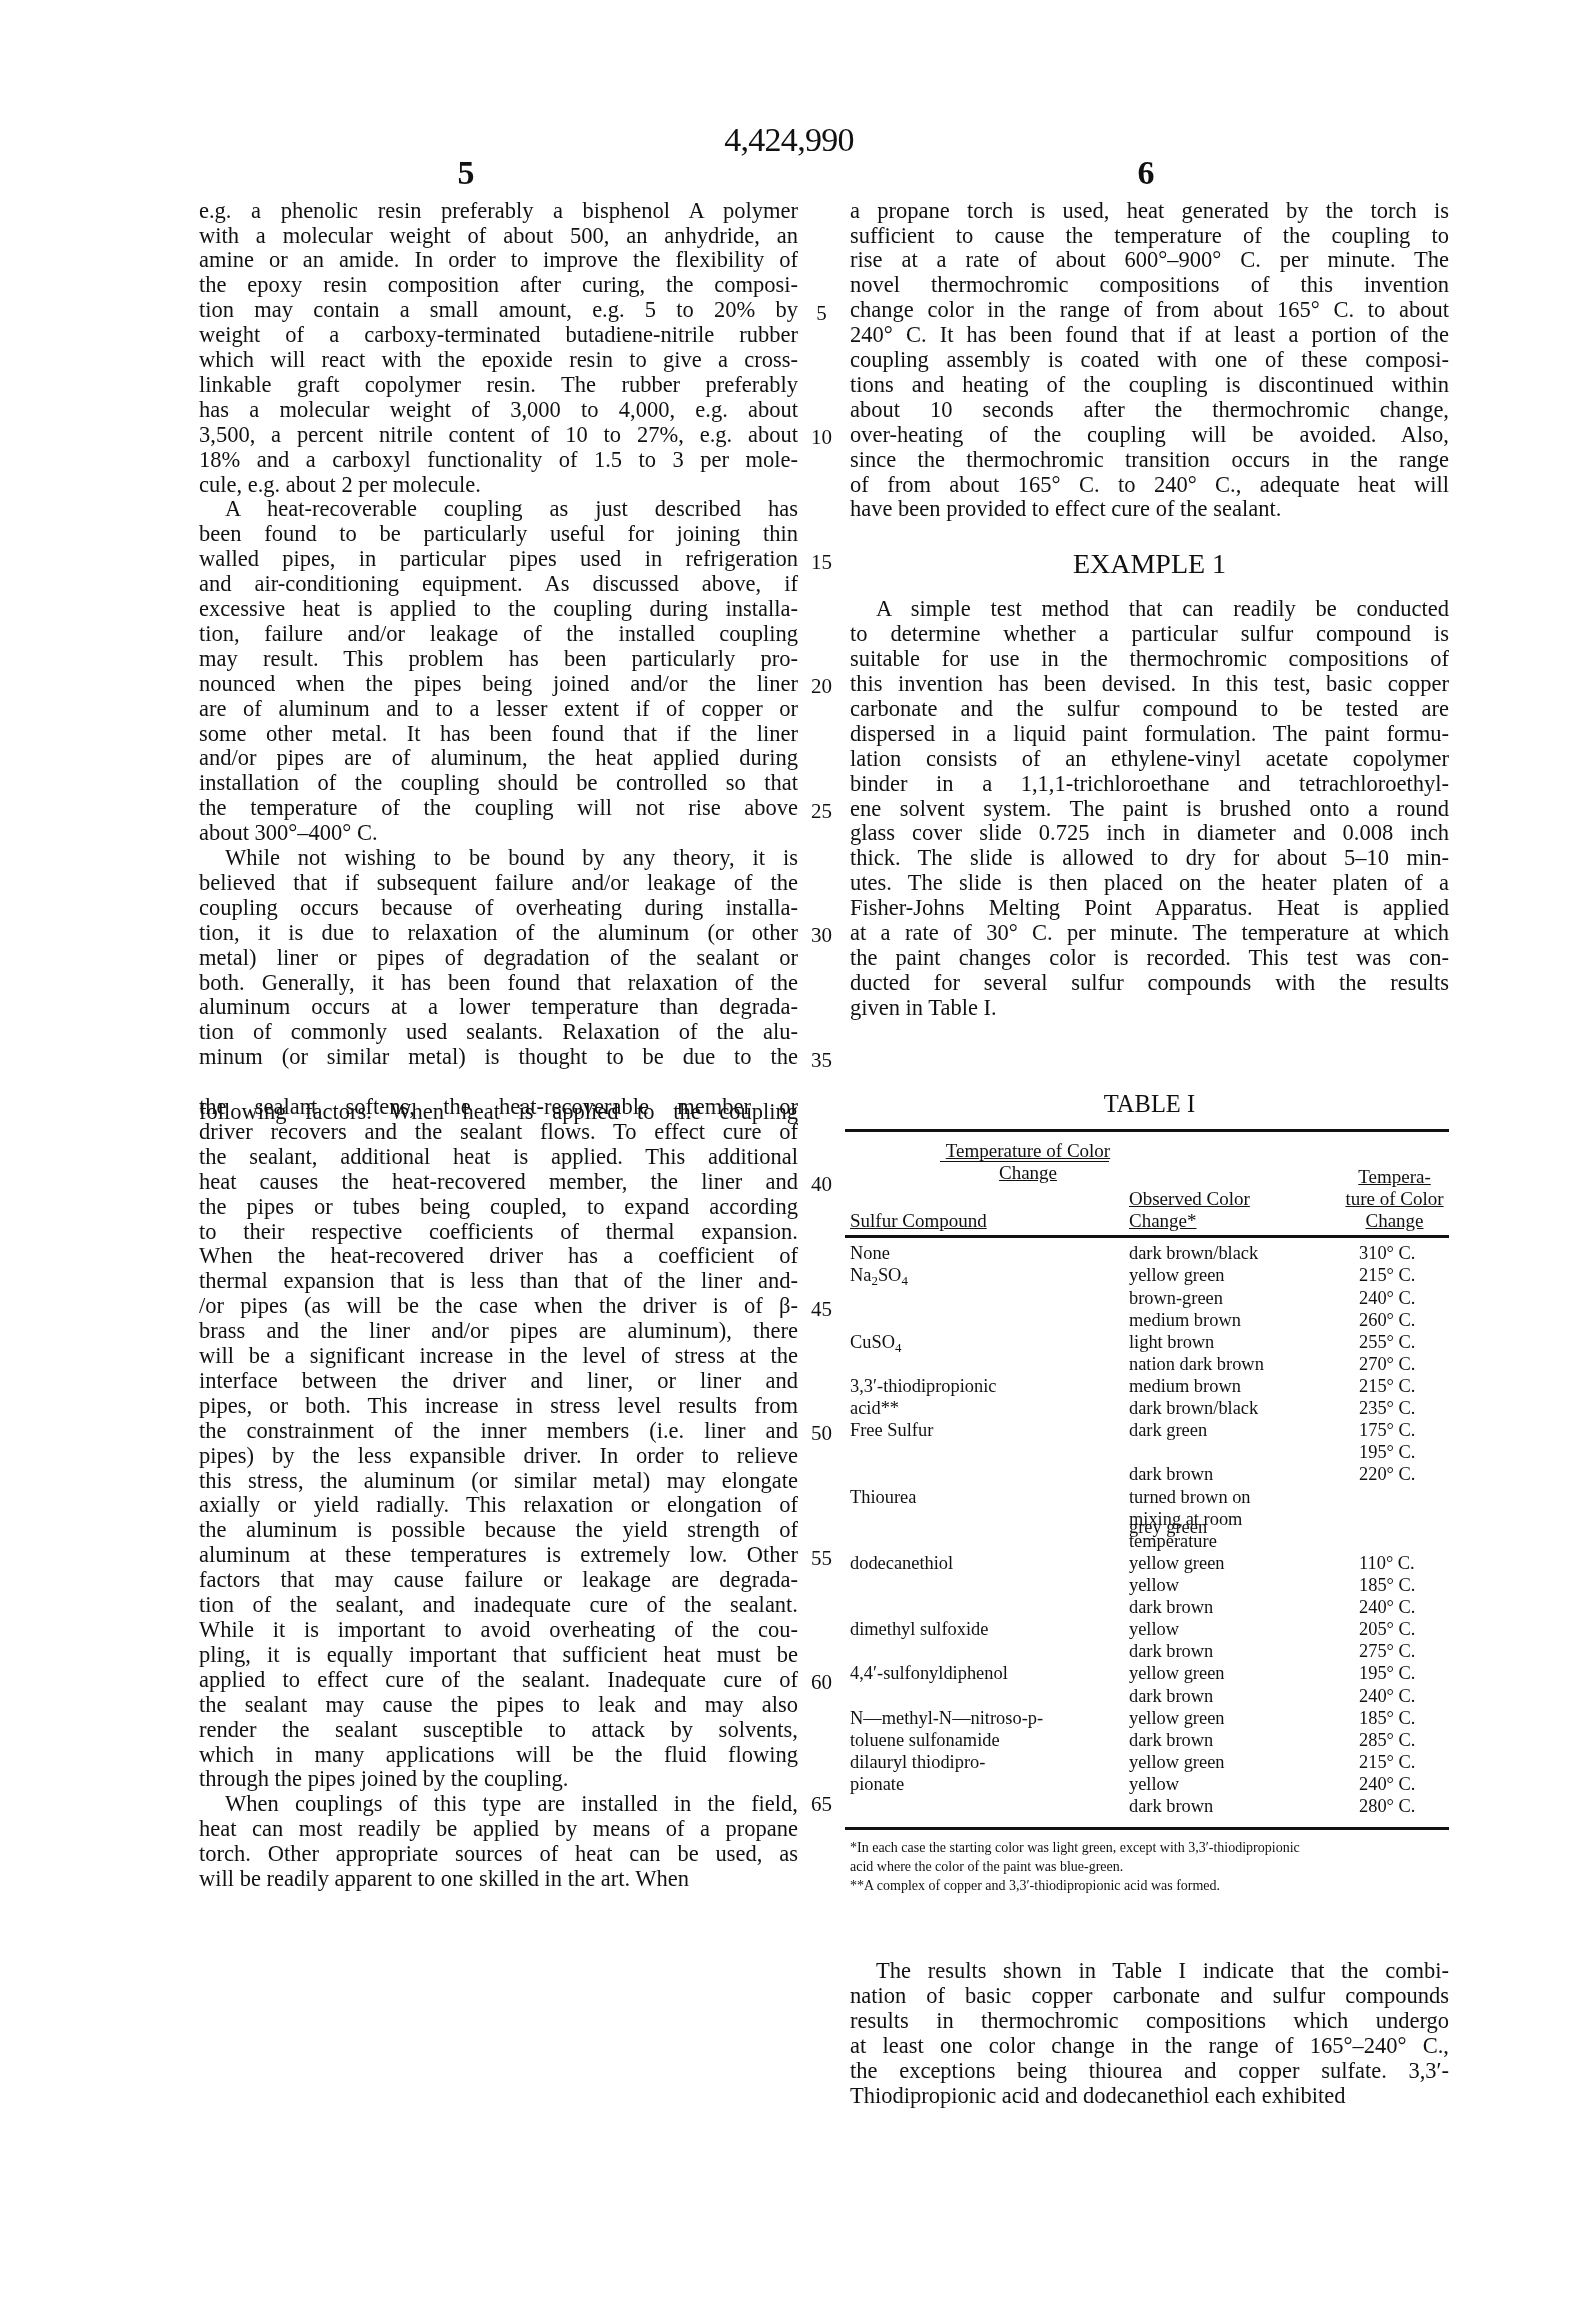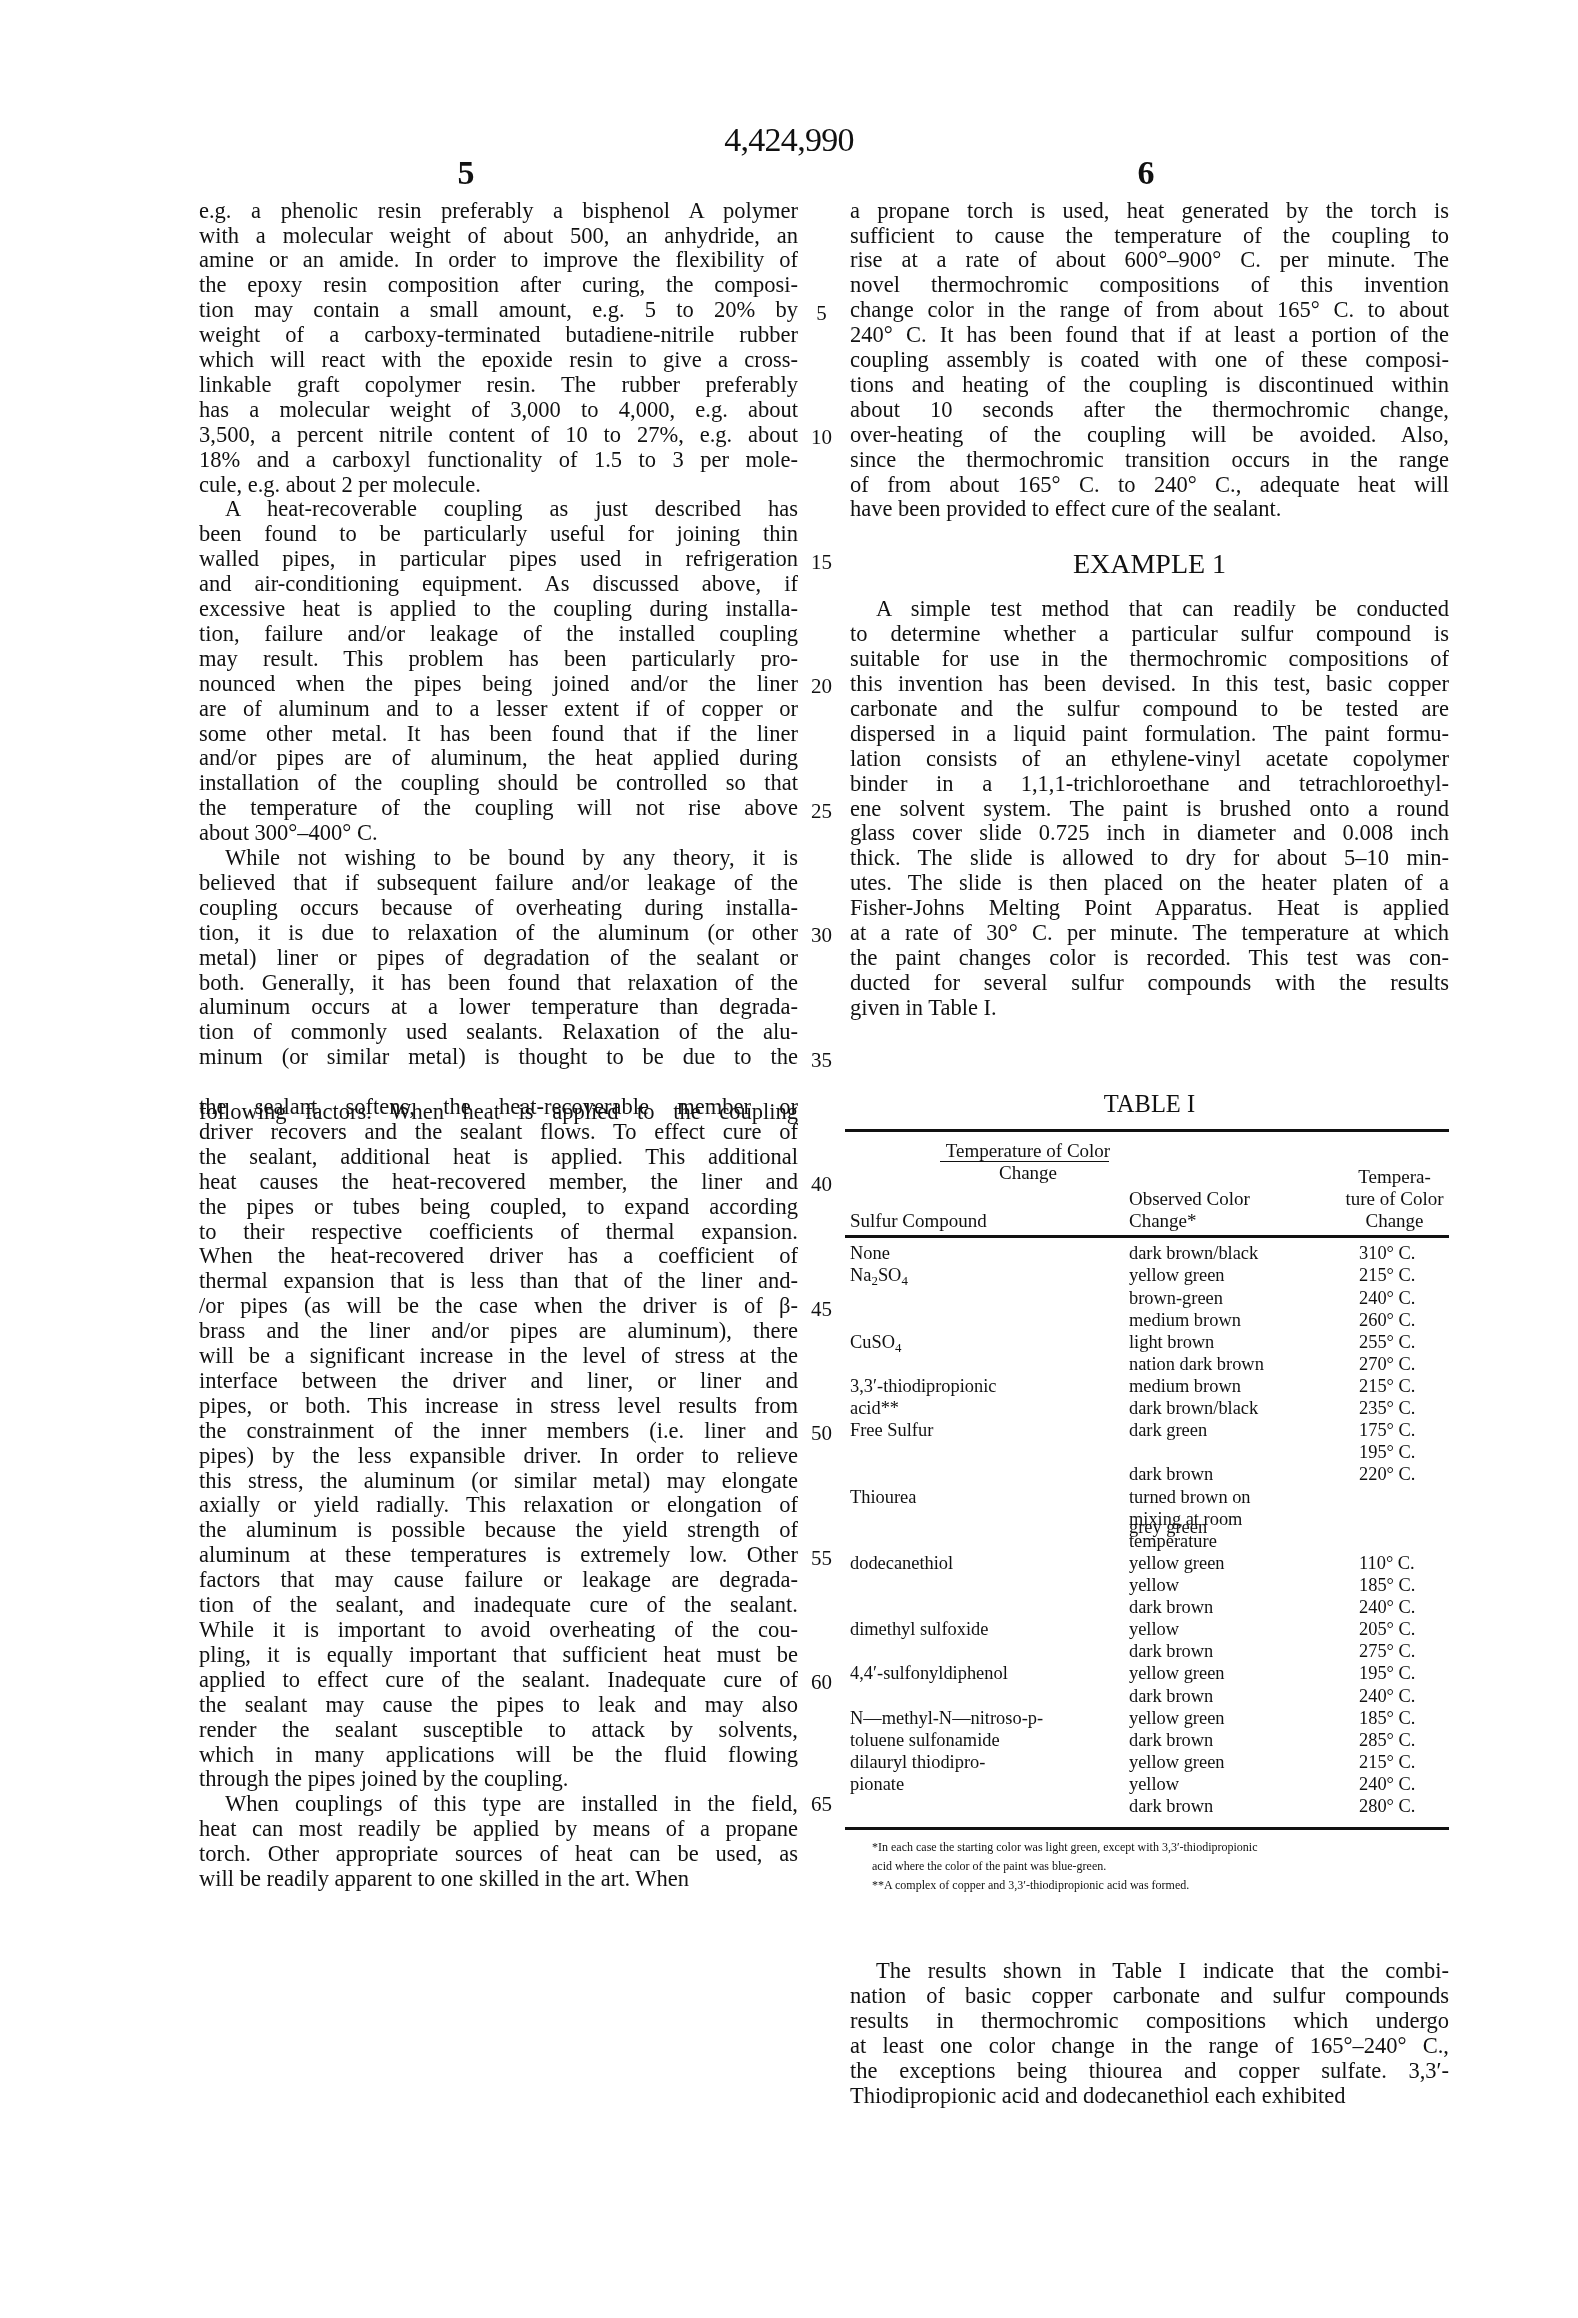--- a/index.html
+++ b/index.html
@@ -11,22 +11,22 @@
   .col { position: absolute; top: 0; }
   .line { position: absolute; left: 0; height: 24.5px; line-height: 24.5px; font-size: 22.5px; white-space: nowrap;
           text-align: justify; text-align-last: justify; }
   .line.last { text-align-last: left; }
   .line.center { text-align: center; text-align-last: center; }
   .lnum { position: absolute; font-size: 21px; line-height: 24.5px; width: 41px; text-align: center; }
   .tbl-title { font-size: 24.5px; text-align: center; }
   .rule-thick { position: absolute; height: 3.4px; background: #111; }
   .rule-thin { position: absolute; height: 1.4px; background: #111; }
   .tcell { position: absolute; font-size: 18.4px; line-height: 22px; white-space: nowrap; }
-  .thead { position: absolute; font-size: 19px; line-height: 22px; }
-  .fnote { position: absolute; font-size: 12px; line-height: 21px; white-space: nowrap; margin-left: 22px; }
+  .thead { position: absolute; font-size: 19px; line-height: 22px; text-decoration: underline; }
+  .fnote { position: absolute; font-size: 14px; line-height: 21px; white-space: nowrap; }
   sub { font-size: 70%; vertical-align: -4.1px; line-height: 0; }
 </style>
 </head>
 <body>
 
 <div class="abs patent-no">4,424,990</div>
 <div class="abs col-no" style="left:439px;">5</div>
 <div class="abs col-no" style="left:1119px;">6</div>
 
 <div id="left-col" class="col" style="left:199px; width:599px;">

